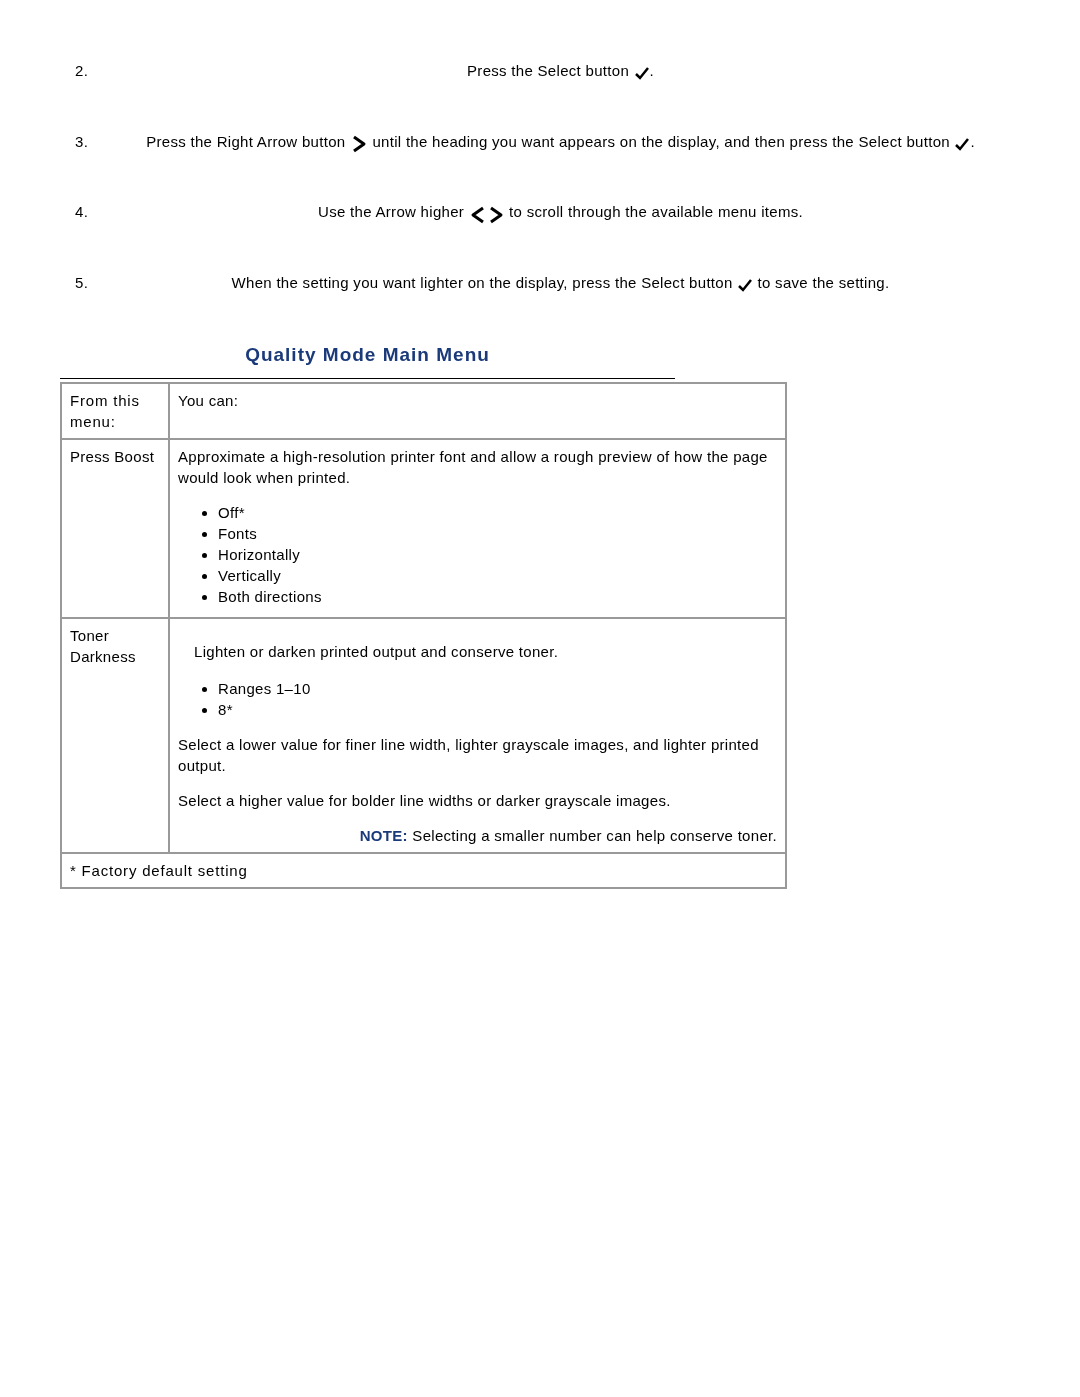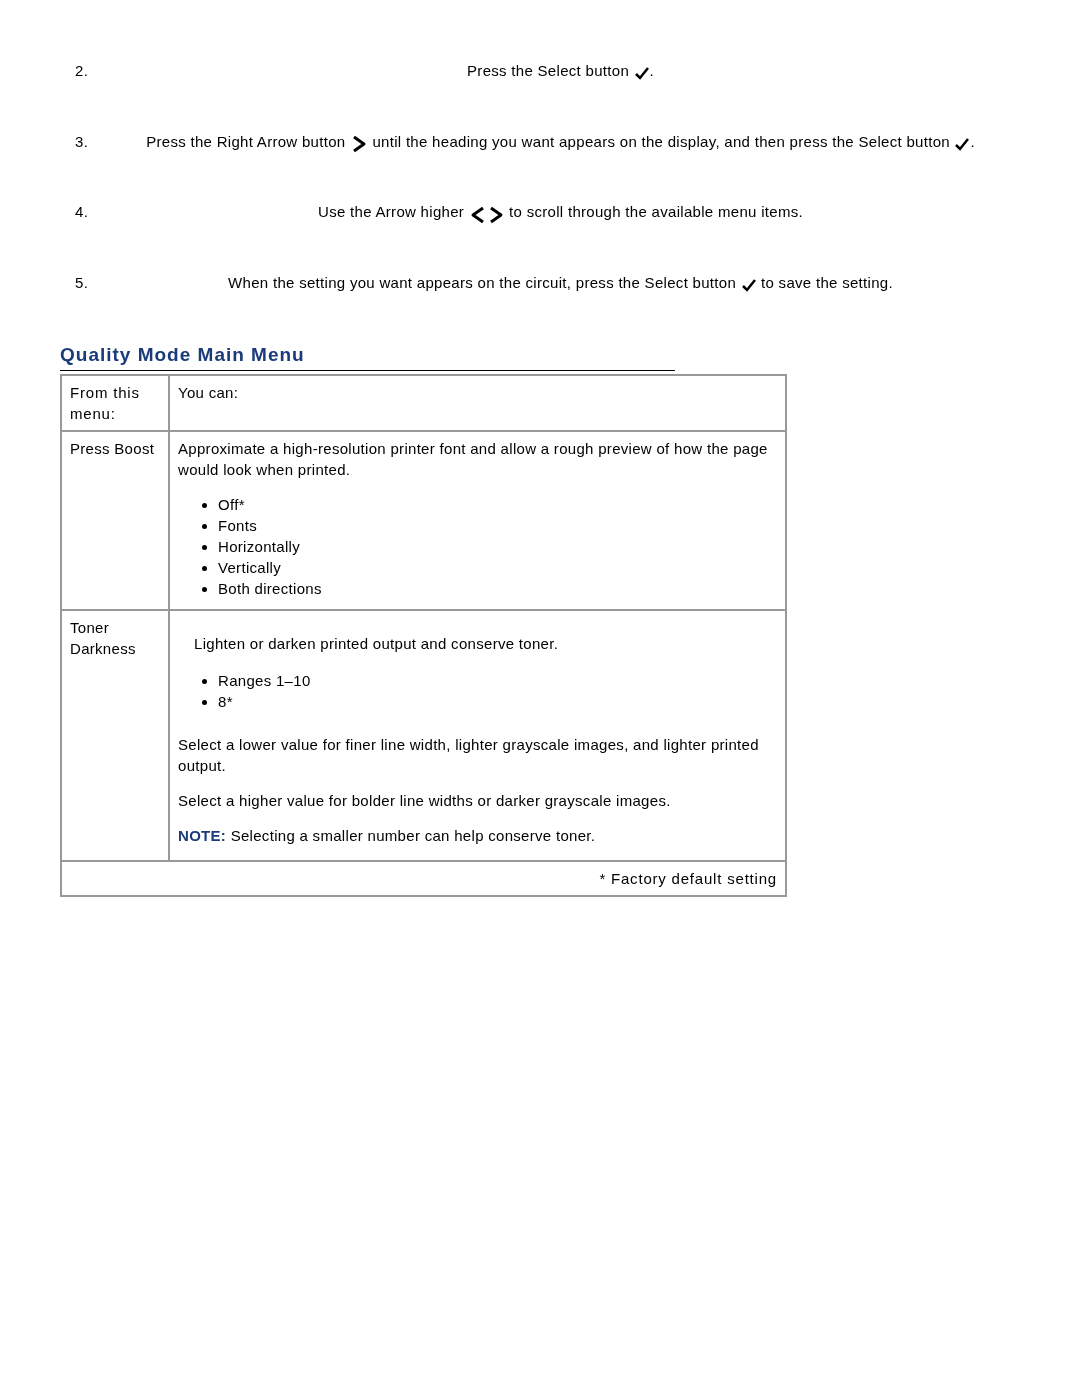--- a/index.html
+++ b/index.html
@@ -38,22 +38,23 @@
       display: inline-block;
       vertical-align: middle;
     }
     h2.section {
       color: #1a3a7a;
       font-weight: bold;
       font-size: 19px;
       letter-spacing: 1px;
       margin: 20px 0 3px 0;
       border-bottom: 1px solid #000;
-      padding-bottom: 1px;
+      padding-bottom: 9px;
       width: 615px;
+      text-align: center;
     }
     table.menu-table {
       border-collapse: collapse;
       width: 727px;
       border: 2px solid #999;
     }
     table.menu-table td {
       border: 2px solid #999;
       padding: 6px 8px;
       vertical-align: top;
@@ -68,29 +69,29 @@
     }
     table.menu-table ul li {
       margin: 0;
       padding: 0;
       list-style: disc;
     }
     table.menu-table p {
       margin: 0 0 14px 0;
     }
     table.menu-table p:last-child {
-      margin-bottom: 8px;
+      margin-bottom: 0;
+      text-align: right;
     }
     .note-label {
       color: #1a3a7a;
       font-weight: bold;
     }
     .footer-row {
       letter-spacing: 0.8px;
-      text-align: right;
     }
     .first-row-left {
       letter-spacing: 0.8px;
     }
     svg { vertical-align: middle; }
   </style>
 </head>
 <body>
 
 <ol class="steps">
@@ -123,21 +124,21 @@
       <span class="icon-arrow"><svg width="36" height="18">
             <path d="M14 2 L4 9 L14 16" stroke="#000" stroke-width="3" fill="none" stroke-linejoin="round"></path>
             <path d="M22 2 L32 9 L22 16" stroke="#000" stroke-width="3" fill="none" stroke-linejoin="round"></path>
           </svg></span>
       <span> to scroll through the available menu items.</span>
     </span>
   </li>
   <li>
     <span class="num">5.</span>
     <span class="content">
-      <span>When the setting you want appears on the circuit, press the Select button </span>
+      <span>When the setting you want lighter on the display, press the Select button </span>
       <span class="icon-check"><svg width="16" height="15">
             <path d="M2 8 L6 12 L14 2" stroke="#000" stroke-width="2.5" fill="none"></path>
           </svg></span>
       <span> to save the setting.</span>
     </span>
   </li>
 </ol>
 
 <h2 class="section">Quality Mode Main Menu</h2>
 
@@ -157,21 +158,21 @@
         <li>Horizontally</li>
         <li>Vertically</li>
         <li>Both directions</li>
       </ul>
     </td>
   </tr>
   <tr>
     <td class="left">Toner Darkness</td>
     <td>
       <p style="margin:16px;">Lighten or darken printed output and conserve toner.</p>
-      <ul style="margin-bottom:22px;">
+      <ul style="margin-bottom:14px;">
         <li>Ranges 1–10</li>
         <li>8*</li>
       </ul>
       <p>Select a lower value for finer line width, lighter grayscale images, and lighter printed output.</p>
       <p>Select a higher value for bolder line widths or darker grayscale images.</p>
       <p><span class="note-label">NOTE: </span><span> Selecting a smaller number can help conserve toner.</span></p>
     </td>
   </tr>
   <tr>
     <td colspan="2" class="footer-row">* Factory default setting</td>

